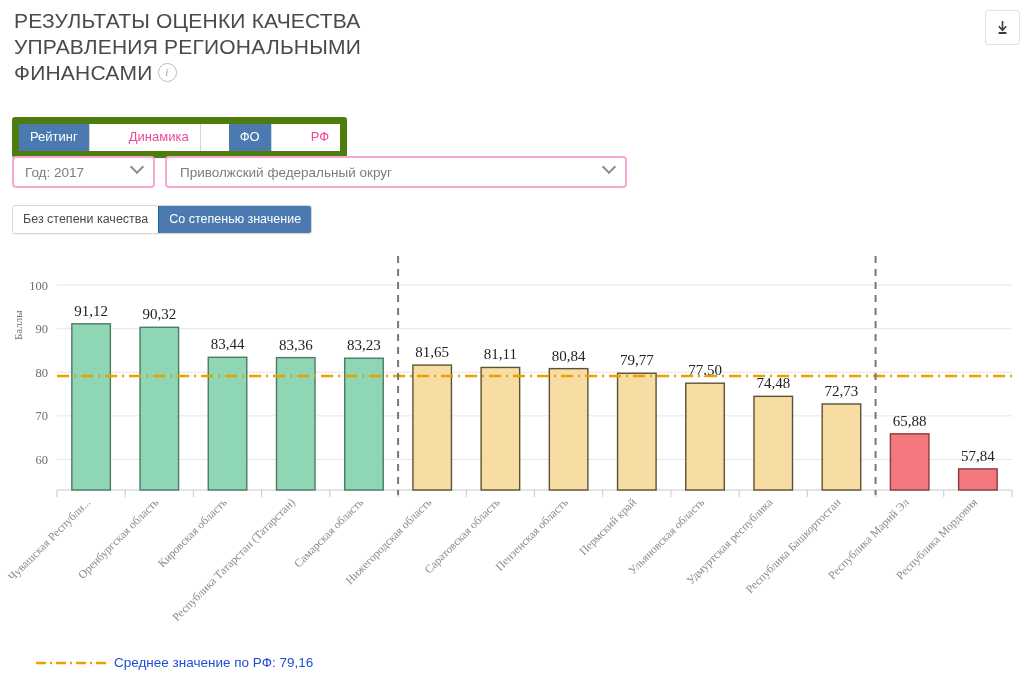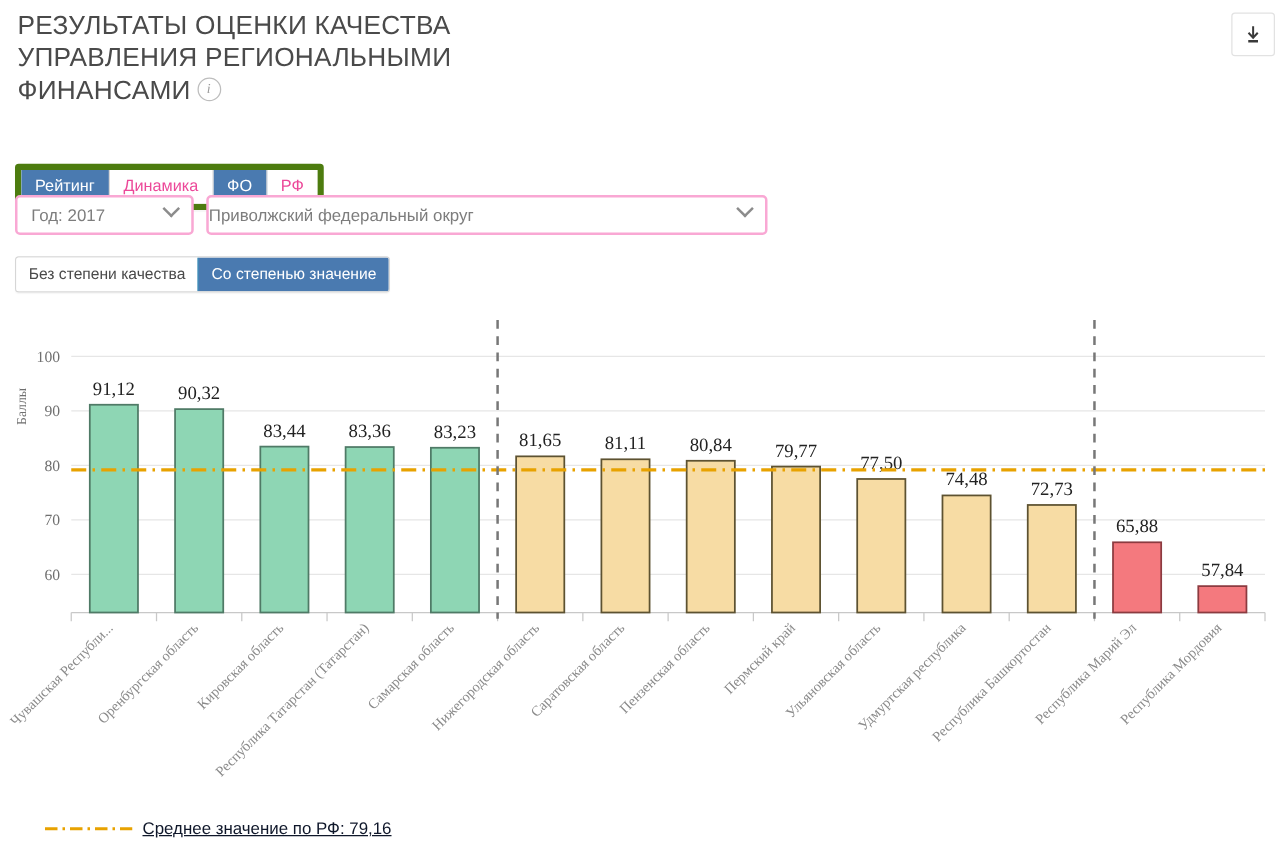--- a/index.html
+++ b/index.html
@@ -30,39 +30,40 @@
   .download-btn{
     position:absolute;right:10px;top:10px;
     width:33px;height:33px;border:1px solid #e2e2e2;border-radius:3px;
     background:#fff;display:flex;align-items:center;justify-content:center;
     cursor:pointer;
   }
   .download-btn svg{display:block;}
 
   
   .tabs{
-    position:absolute;left:12px;top:131px;
-    display:flex;border:5px solid #4d7c0f;border-radius:3px;overflow:hidden;
+    position:absolute;left:12px;top:117px;
+    display:flex;border:7px solid #4d7c0f;border-radius:3px;overflow:hidden;
     box-shadow:0 1px 1px rgba(0,0,0,.04);
+    gap:28px;
   }
   .tab{
     padding:5px 11px 6px;font-size:13px;color:#ec4899;background:#fff;
     border-right:1px solid #d6d6d6;cursor:pointer;line-height:16px;white-space:nowrap;
   }
   .tab:last-child{border-right:none;}
   .tab.active{background:#4a7ab0;color:#fff;}
 
   
   .select-row{position:absolute;left:12px;top:156px;display:flex;gap:10px;}
   .sel{
     position:relative;border:2px solid #f9a8d4;border-radius:4px;background:#fff;
     height:28px;display:flex;align-items:center;cursor:pointer;
   }
   .sel-year{width:128px;padding-left:11px;}
-  .sel-okrug{width:445px;}
+  .sel-okrug{width:445px;padding-left:13px;}
   .sel-text{font-size:13.5px;color:#7d7d7d;}
   .chev{
     position:absolute;right:11px;top:50%;margin-top:-3px;
     width:8px;height:8px;border-right:2px solid #8c8c8c;border-bottom:2px solid #8c8c8c;
     transform:translateY(-50%) rotate(45deg);margin-top:-5px;
   }
 
   
   .qtoggle{
     position:absolute;left:12px;top:205px;display:flex;
@@ -85,21 +86,21 @@
     transform:rotate(-90deg);transform-origin:left top;
     font-family:"Liberation Serif", serif;
     white-space:nowrap;
   }
 
   
   .legend{
     position:absolute;left:36px;top:655px;display:flex;align-items:center;gap:8px;
   }
   .legend-line{display:block;}
-  .legend-text{font-size:13.5px;color:#0f172a;text-decoration:underline;}
+  .legend-text{font-size:13.5px;color:#1d4ed8;}
 </style>
 </head>
 <body>
 
 <div class="page-title">
   <span>РЕЗУЛЬТАТЫ ОЦЕНКИ КАЧЕСТВА</span><br>
   <span>УПРАВЛЕНИЯ РЕГИОНАЛЬНЫМИ</span><br>
   <span>ФИНАНСАМИ</span><span class="info-icon">i</span>
 </div>
 

